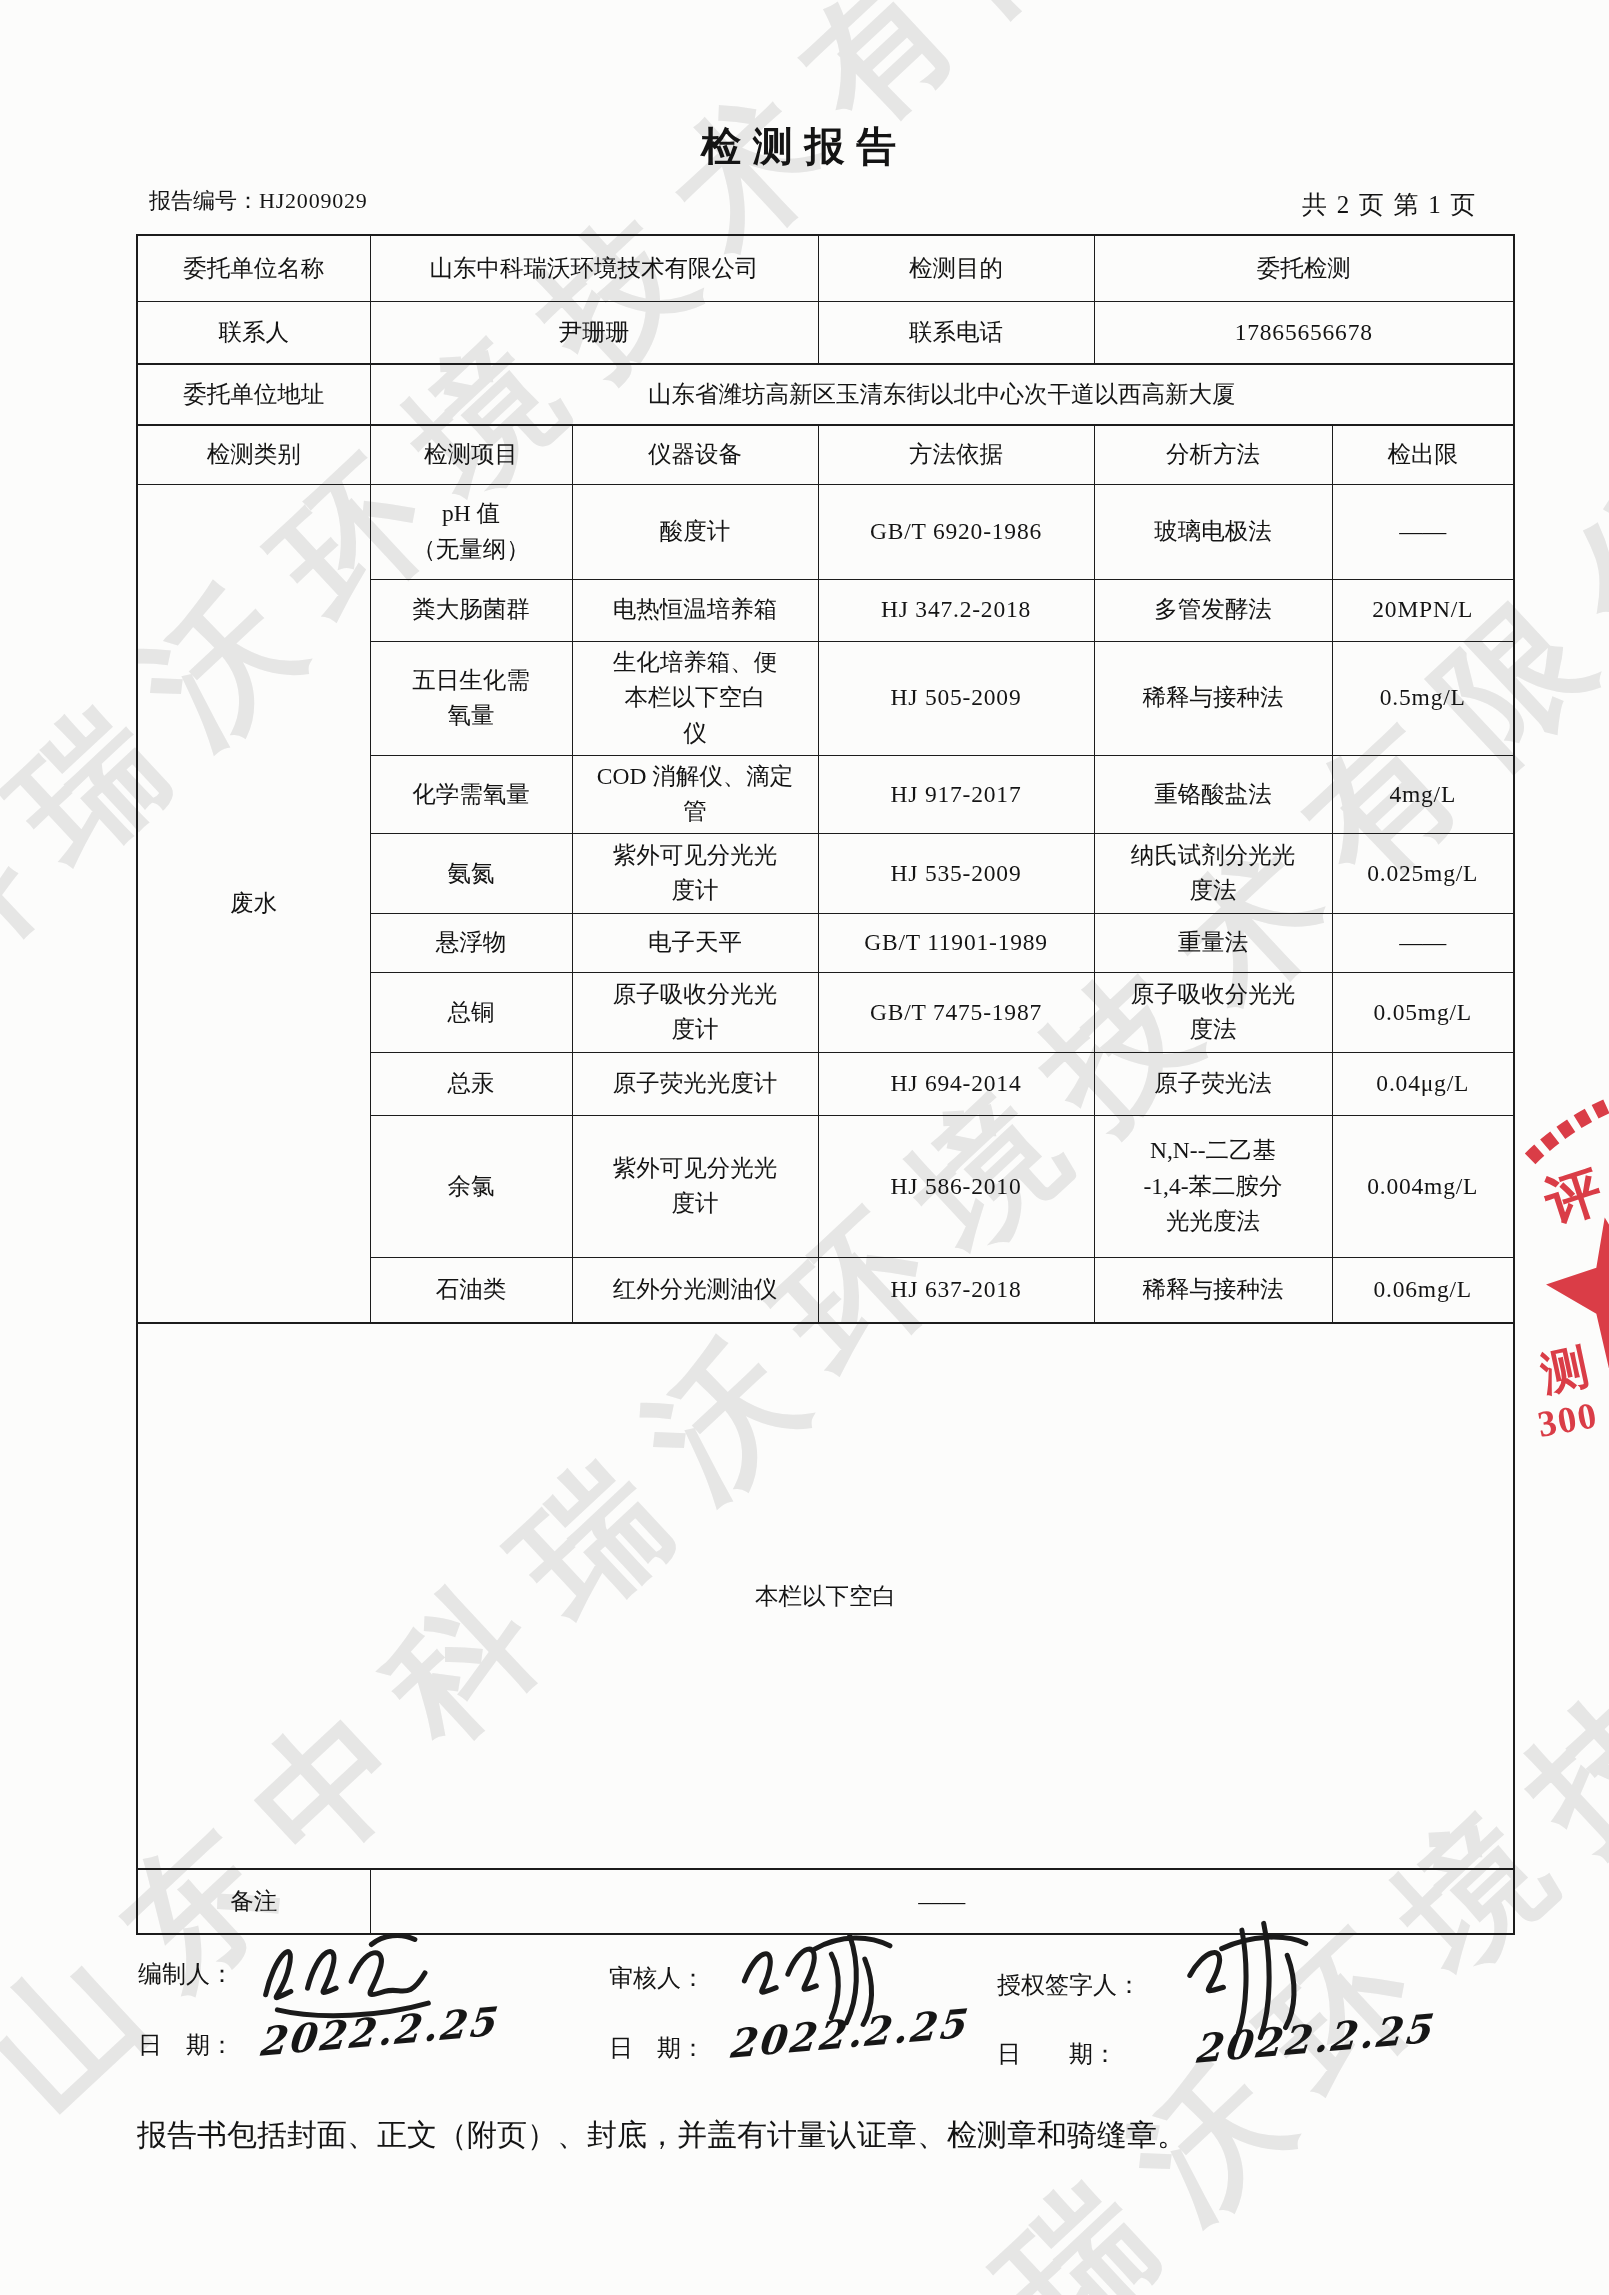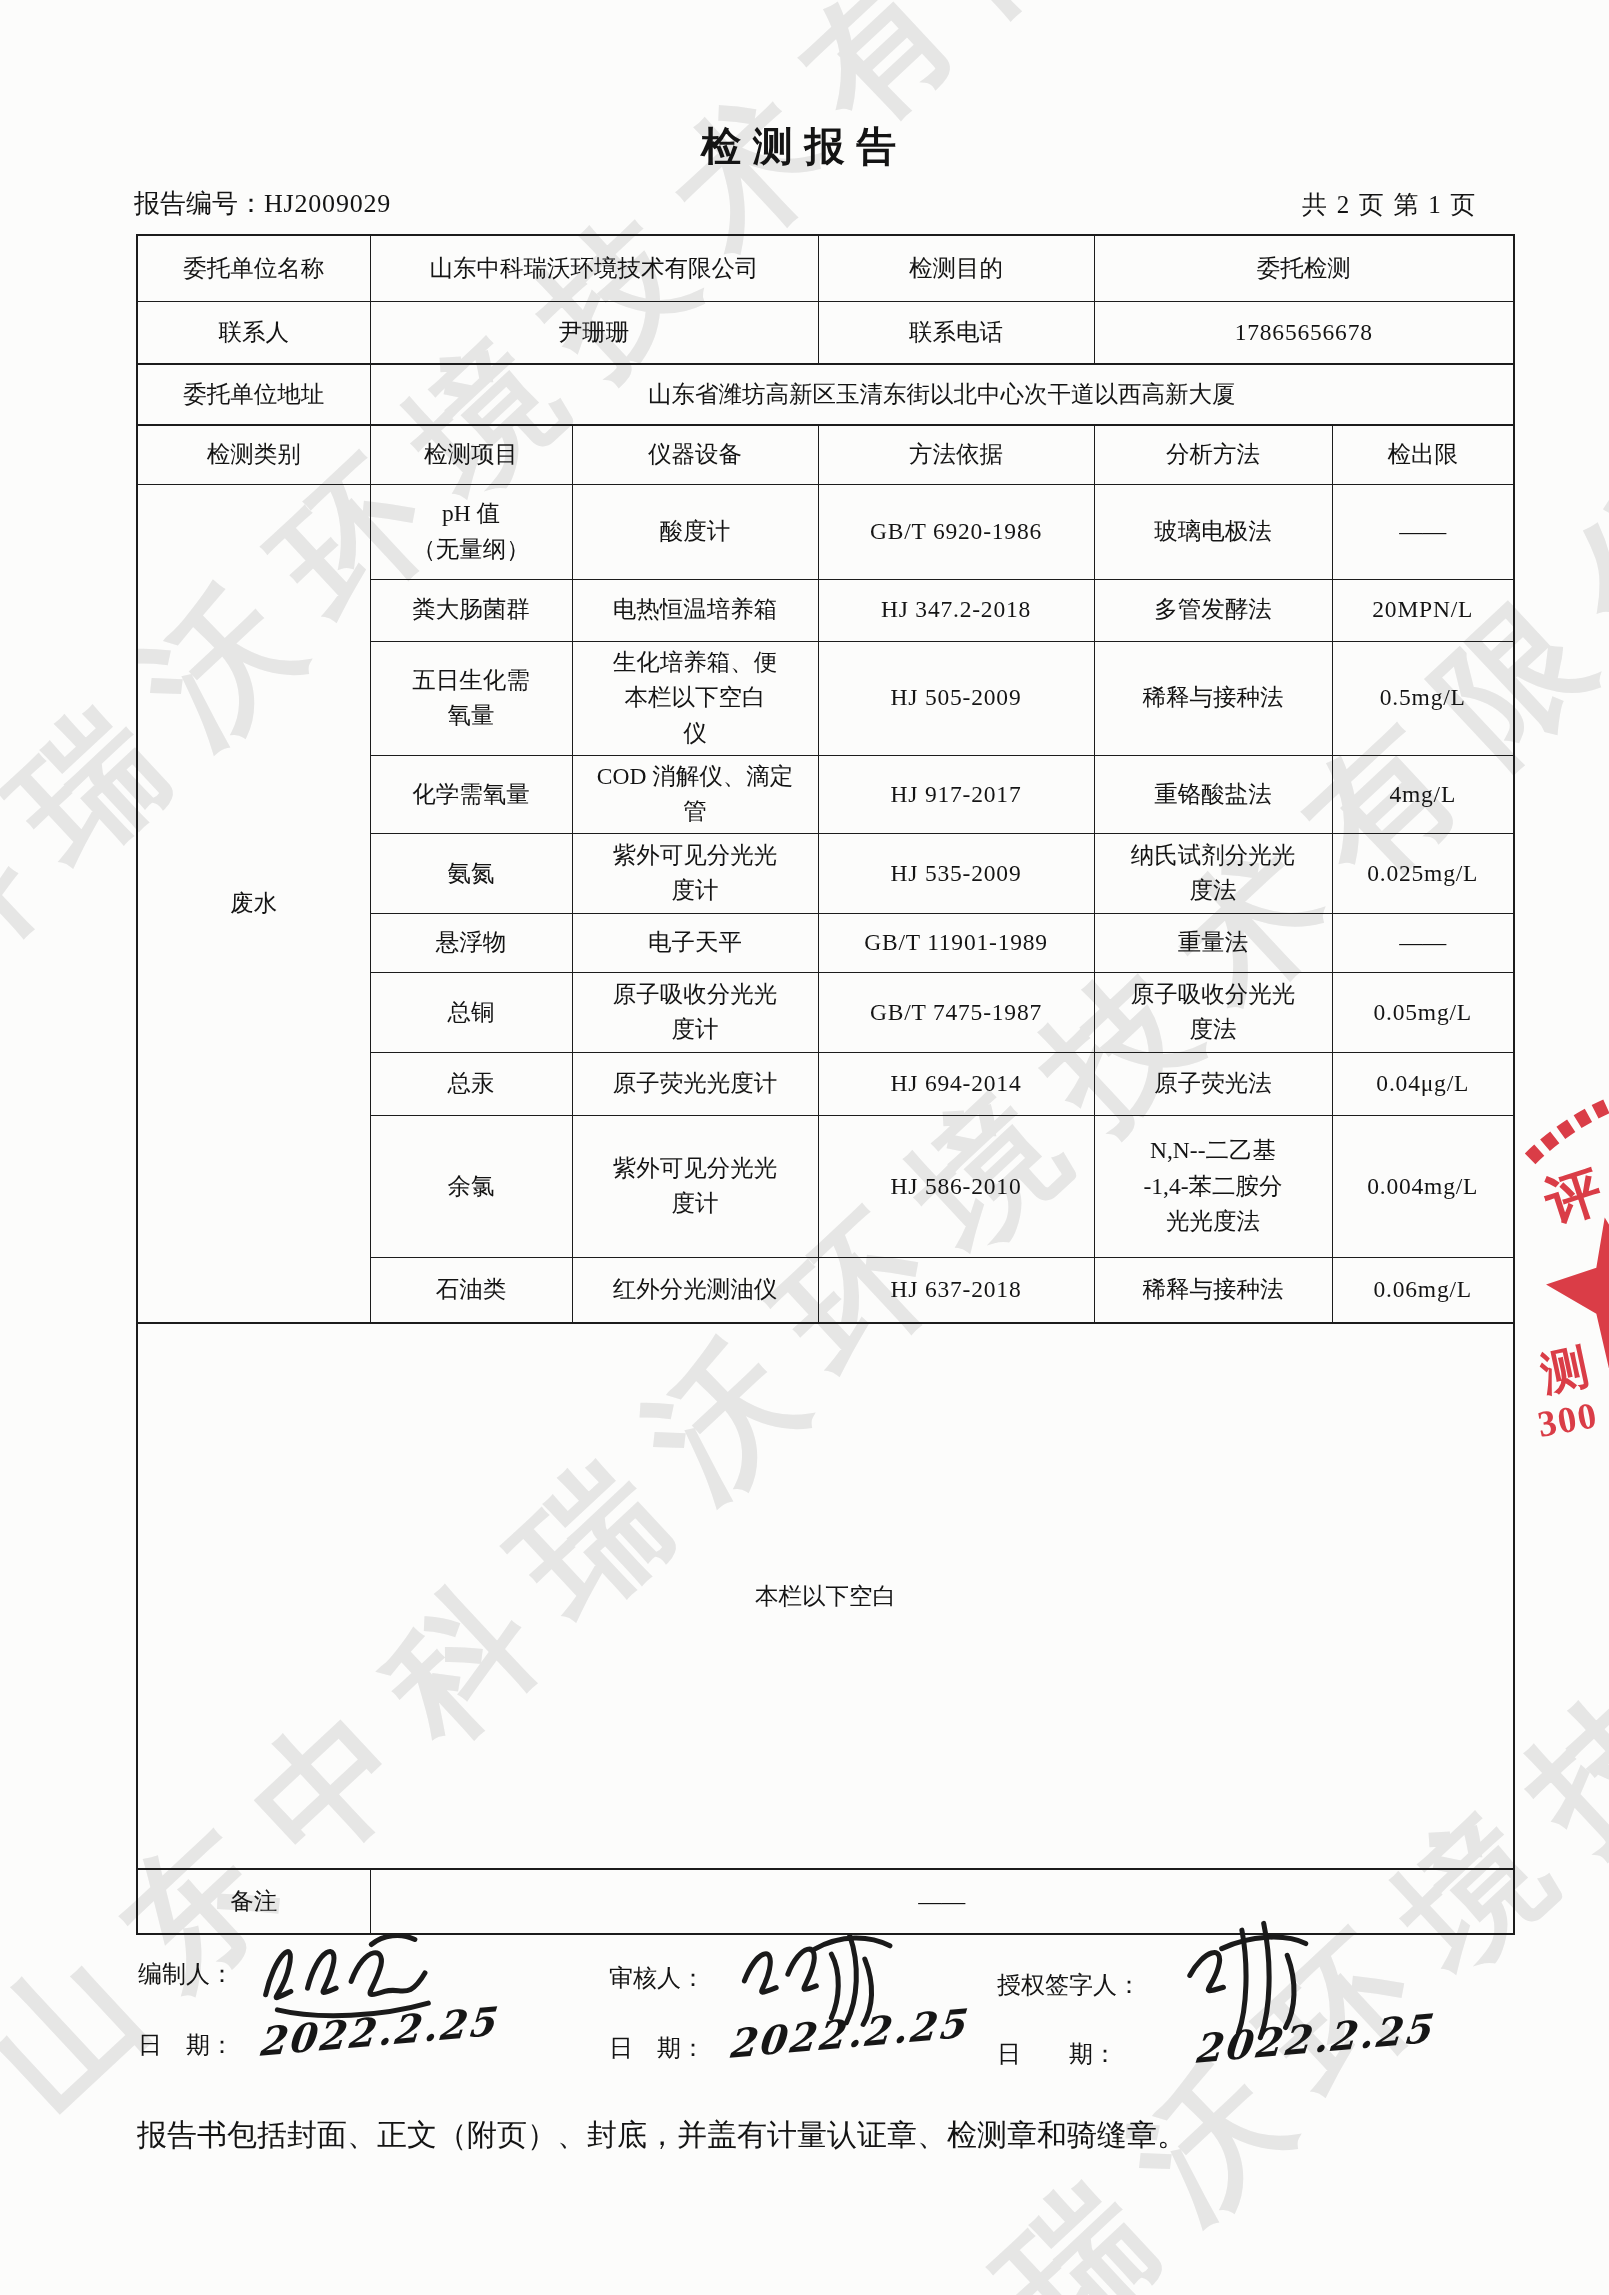--- a/index.html
+++ b/index.html
@@ -28,21 +28,21 @@
   .wm-1 { left:-50px;  top:2011px; }
   .wm-2 { left:436px;  top:2732px; }
   .wm-3 { left:-553px; top:1257px; }
 
   
   .doc-title {
     position:absolute; left:0; top:119px; width:100%;
     text-align:center; font-size:40px; font-weight:700;
     letter-spacing:11.7px; z-index:2;
   }
-  .report-line { position:absolute; left:134px; top:186px; font-size:26px; z-index:2; }
+  .report-line { position:absolute; left:149px; top:186px; font-size:22px; z-index:2; }
   .pagination  { position:absolute; right:132px; top:188px; font-size:25px; z-index:2; letter-spacing:1.7px; }
 
   
   table.report {
     position:absolute; left:136px; top:234px; width:1377px;
     border-collapse:collapse; table-layout:fixed; z-index:2;
     background:transparent;
     padding-left:27px;
   }
   table.report td {

